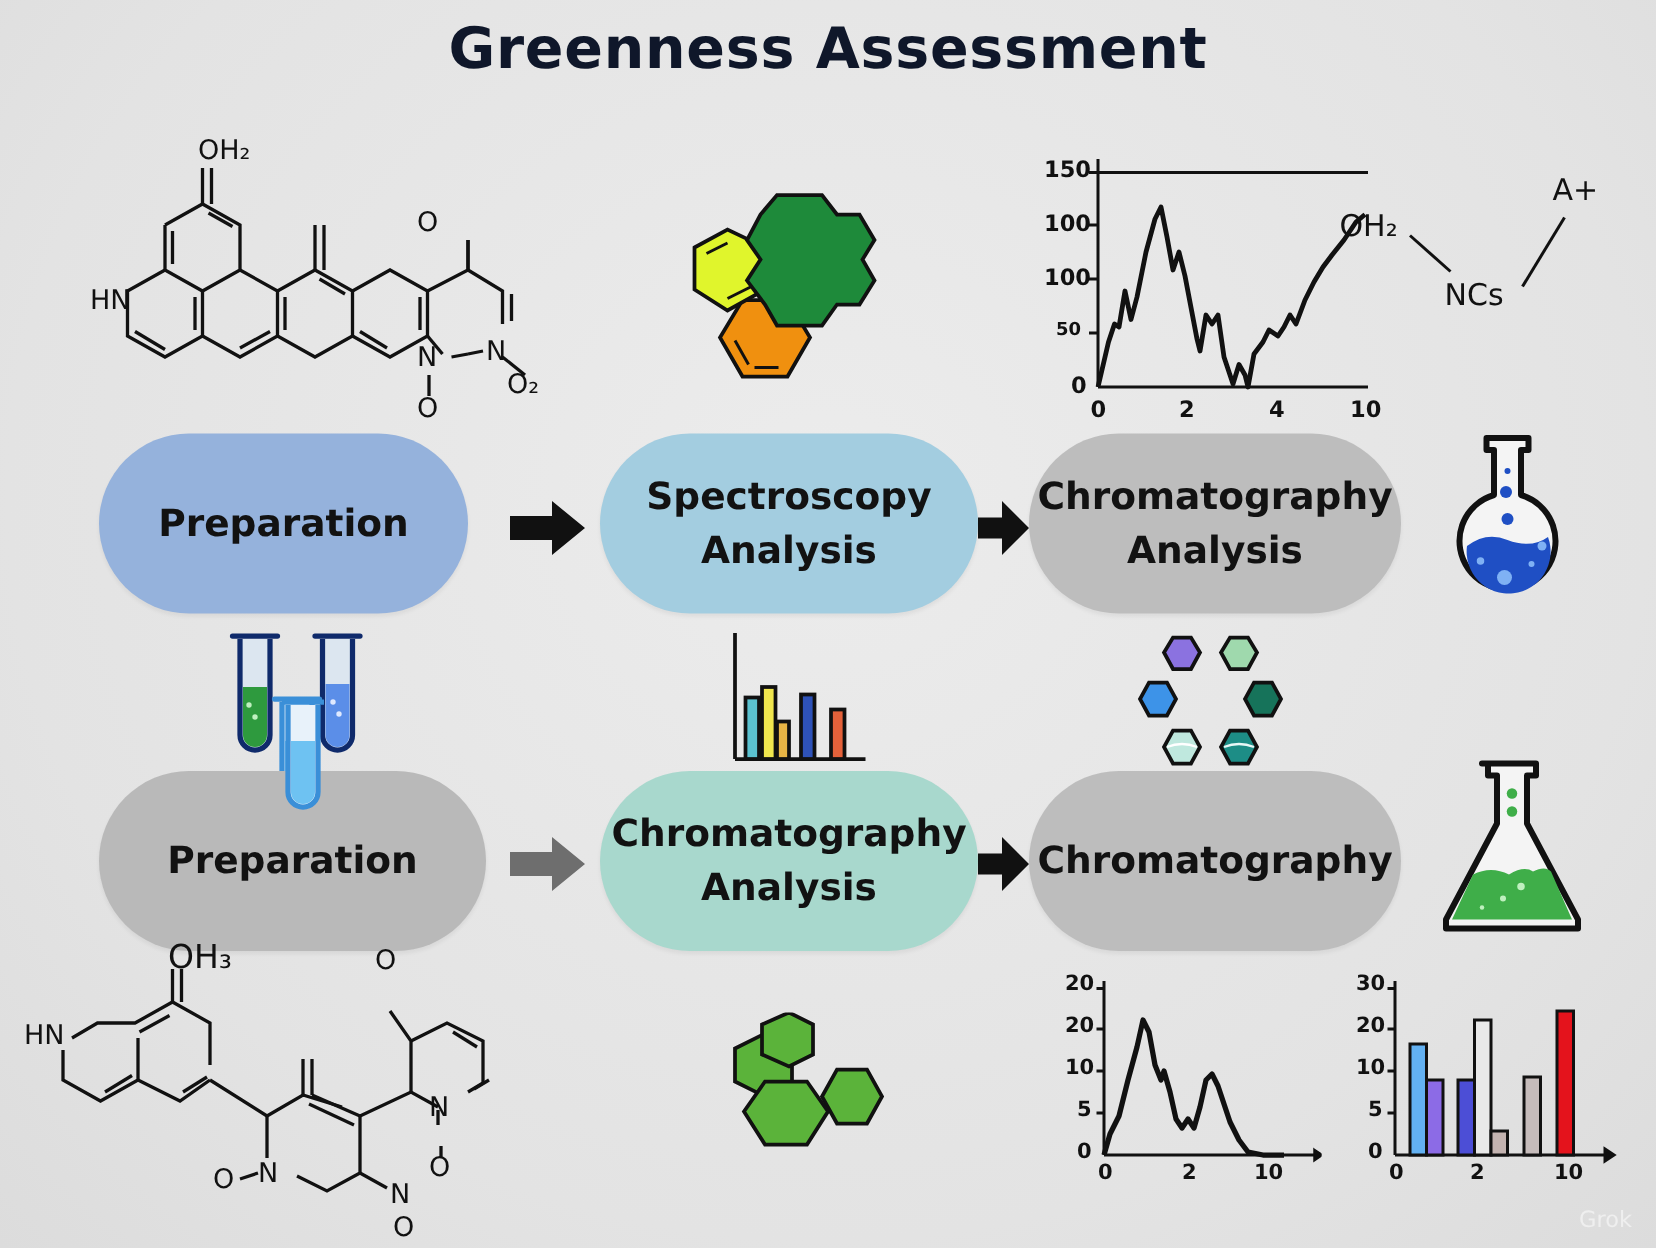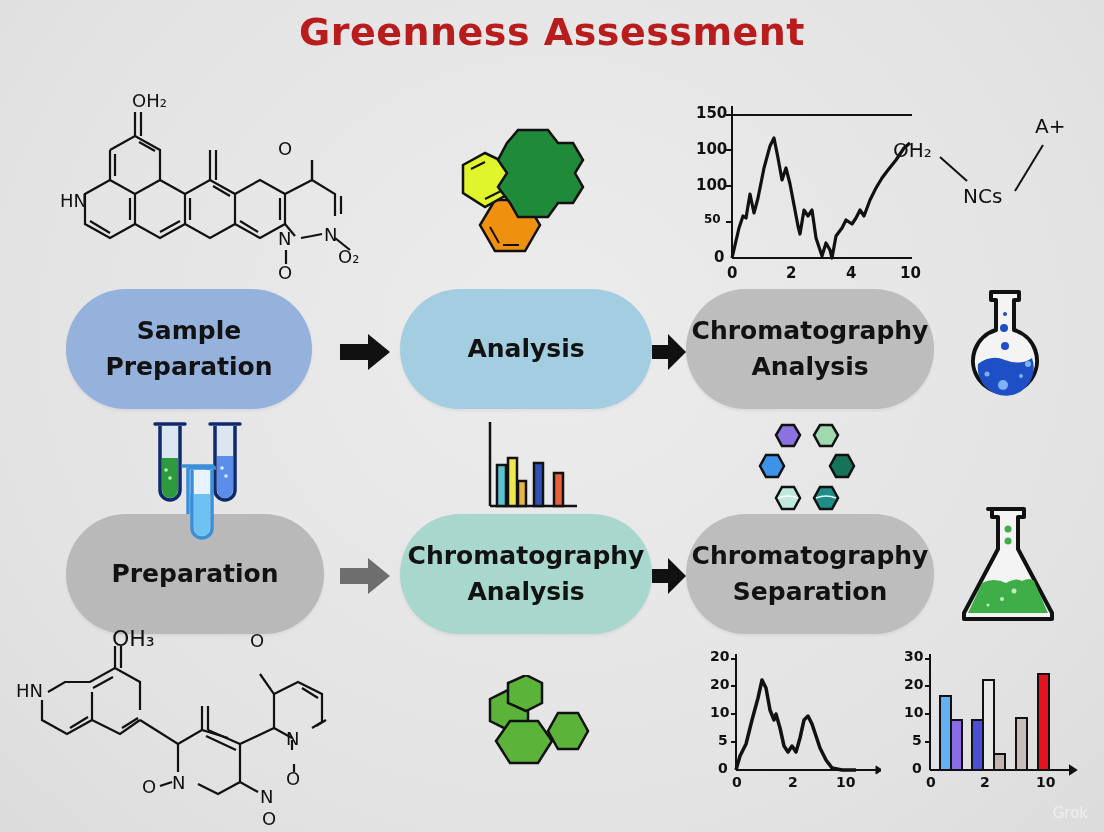--- a/index.html
+++ b/index.html
@@ -4,21 +4,21 @@
 <style>
   html, body { margin:0; padding:0; }
   body {
     width:1104px; height:832px; overflow:hidden; position:relative;
     background: radial-gradient(ellipse at 50% 40%, #ececec 0%, #e3e3e3 70%, #dcdcdc 100%);
     font-family: "DejaVu Sans", sans-serif; color:#111;
   }
   .abs { position:absolute; }
   .title {
     left:0; width:1104px; top:10px; text-align:center;
-    font-family:"DejaVu Sans", sans-serif; font-weight:bold; font-size:38px; letter-spacing:0.5px; color:#b91c1c;
+    font-family:"DejaVu Sans", sans-serif; font-weight:bold; font-size:38px; letter-spacing:0.5px; color:#0f172a;
   }
   .pill {
     position:absolute; border-radius:60px; display:flex; align-items:center; justify-content:center;
     text-align:center; font-family:"DejaVu Sans", sans-serif; font-weight:bold; font-size:25px; line-height:36px;
     color:#121212; box-shadow: 0 2px 3px rgba(0,0,0,0.06);
   }
   .pill span { display:block; }
   .arrow { position:absolute; }
   svg { display:block; }
   .watermark { right:16px; bottom:10px; font-size:15px; color:#f1f1f1; opacity:0.9; }
@@ -112,31 +112,31 @@
 <div class="abs" style="left:1035px;top:114px;font-size:20px;">A+</div>
 <div class="abs" style="left:935px;top:135px;">
   <svg width="110" height="80" stroke="#111" stroke-width="2">
       <line x1="5" y1="22" x2="32" y2="46"></line>
       <line x1="80" y1="56" x2="108" y2="10"></line>
     </svg>
 </div>
 
 <div class="pill" style="left:66px;top:289px;width:246px;height:120px;background:#95b2dc;">
   <div>
-      <span>Sample</span>
       <span>Preparation</span>
     </div>
 </div>
 <div class="arrow" style="left:340px;top:332px;">
   <svg width="52" height="40">
       <polygon points="0,12 28,12 28,2 50,20 28,38 28,28 0,28" fill="#111"></polygon>
     </svg>
 </div>
 <div class="pill" style="left:400px;top:289px;width:252px;height:120px;background:#a3cde0;">
   <div>
+      <span>Spectroscopy</span>
       <span>Analysis</span>
     </div>
 </div>
 <div class="arrow" style="left:652px;top:332px;">
   <svg width="36" height="40">
       <polygon points="0,13 16,13 16,2 34,20 16,38 16,27 0,27" fill="#111"></polygon>
     </svg>
 </div>
 <div class="pill" style="left:686px;top:289px;width:248px;height:120px;background:#bdbdbd;">
   <div>
@@ -225,21 +225,20 @@
     </div>
 </div>
 <div class="arrow" style="left:652px;top:556px;">
   <svg width="36" height="40">
       <polygon points="0,13 16,13 16,2 34,20 16,38 16,27 0,27" fill="#111"></polygon>
     </svg>
 </div>
 <div class="pill" style="left:686px;top:514px;width:248px;height:120px;background:#bdbdbd;">
   <div>
       <span>Chromatography</span>
-      <span>Separation</span>
     </div>
 </div>
 
 <div class="abs" style="left:188px;top:466px;">
   <svg width="28" height="76" viewBox="0 0 28 76">
     <path d="M4,4 L4,62 A10,10 0 0 0 24,62 L24,4" fill="#e8f2fa" stroke="#3a8fd8" stroke-width="3.5"></path>
     <line x1="0" y1="2" x2="28" y2="2" stroke="#3a8fd8" stroke-width="3.5"></line>
     <path d="M6,28 L22,28 L22,62 A8,8 0 0 1 6,62 Z" fill="#6ec2f2"></path>
   </svg>
 </div>

